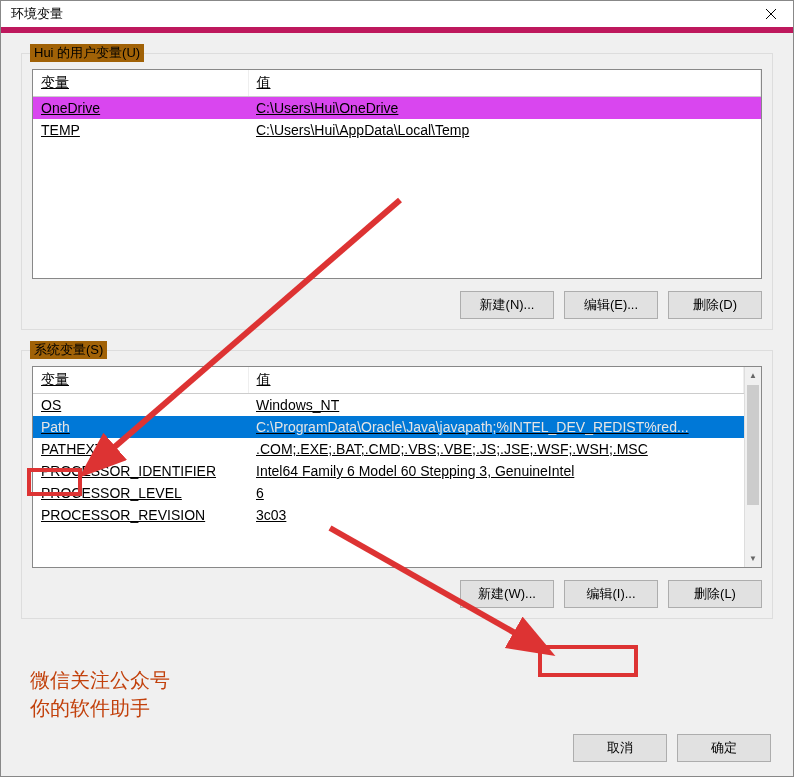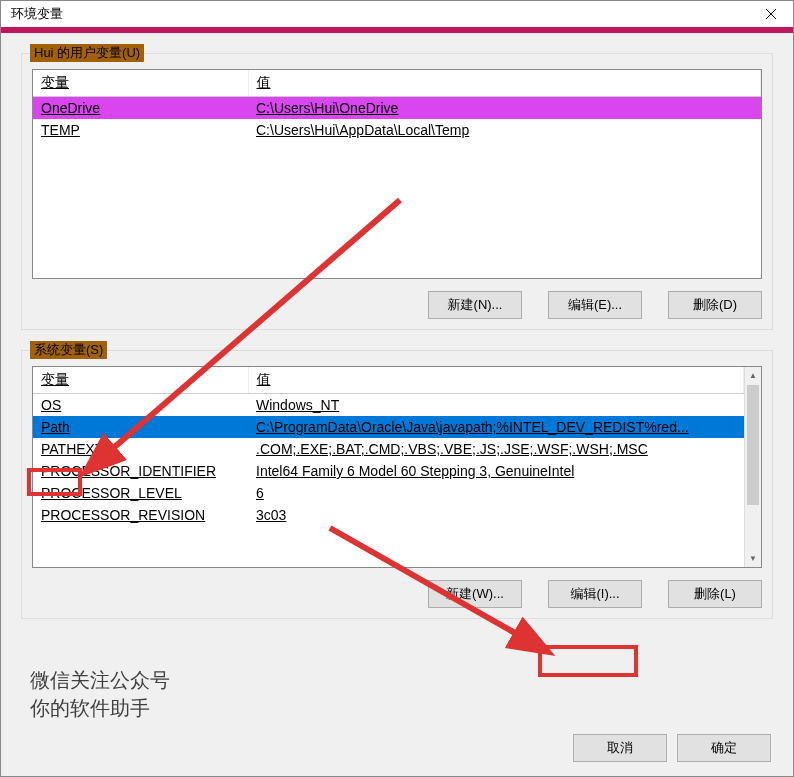--- a/index.html
+++ b/index.html
@@ -103,21 +103,21 @@
     td {
       padding: 3px 8px;
       white-space: nowrap;
       overflow: hidden;
     }
     tr.alt td {
       background: #d946ef;
     }
     tr.selected td {
       background: #0078d7;
-      color: #000000;
+      color: #e5e5e5;
     }
     .col-var {
       width: 215px;
     }
     .scrollbar {
       width: 17px;
       background: #f0f0f0;
       border-left: 1px solid #ddd;
       position: relative;
     }
@@ -138,21 +138,21 @@
       align-items: center;
       justify-content: center;
       font-size: 8px;
       color: #666;
     }
     .scrollbar-arrow.up { top: 0; }
     .scrollbar-arrow.down { bottom: 0; }
     .button-row {
       display: flex;
       justify-content: flex-end;
-      gap: 26px;
+      gap: 10px;
       margin-top: 12px;
     }
     .btn {
       min-width: 94px;
       height: 28px;
       background: #e1e1e1;
       border: 1px solid #adadad;
       font-size: 13px;
       cursor: pointer;
       font-family: inherit;
@@ -168,21 +168,21 @@
       position: absolute;
       border: 4px solid #d33;
       pointer-events: none;
       z-index: 100;
     }
     .watermark {
       position: absolute;
       left: 30px;
       bottom: 55px;
       font-size: 20px;
-      color: #404040;
+      color: #c2410c;
       line-height: 1.4;
       z-index: 50;
       pointer-events: none;
     }
     .arrow-svg {
       position: absolute;
       top: 0;
       left: 0;
       width: 794px;
       height: 777px;

